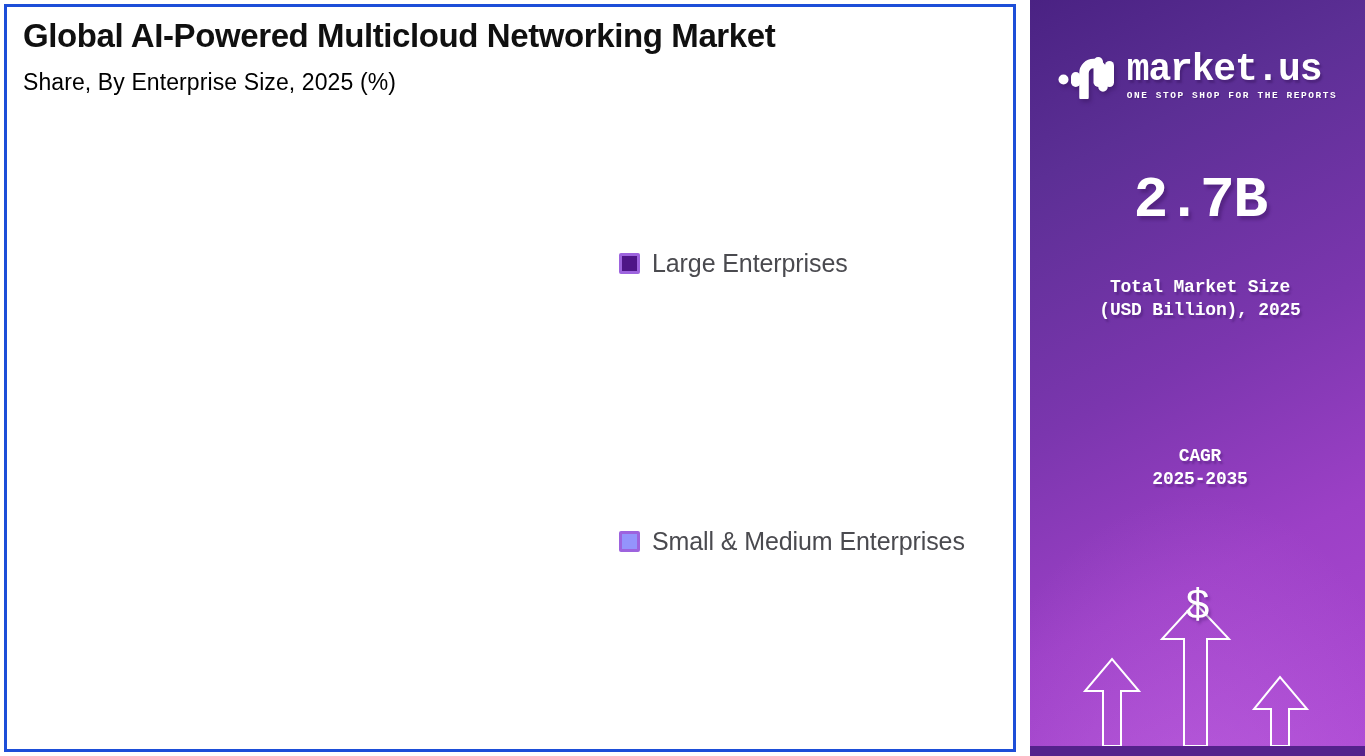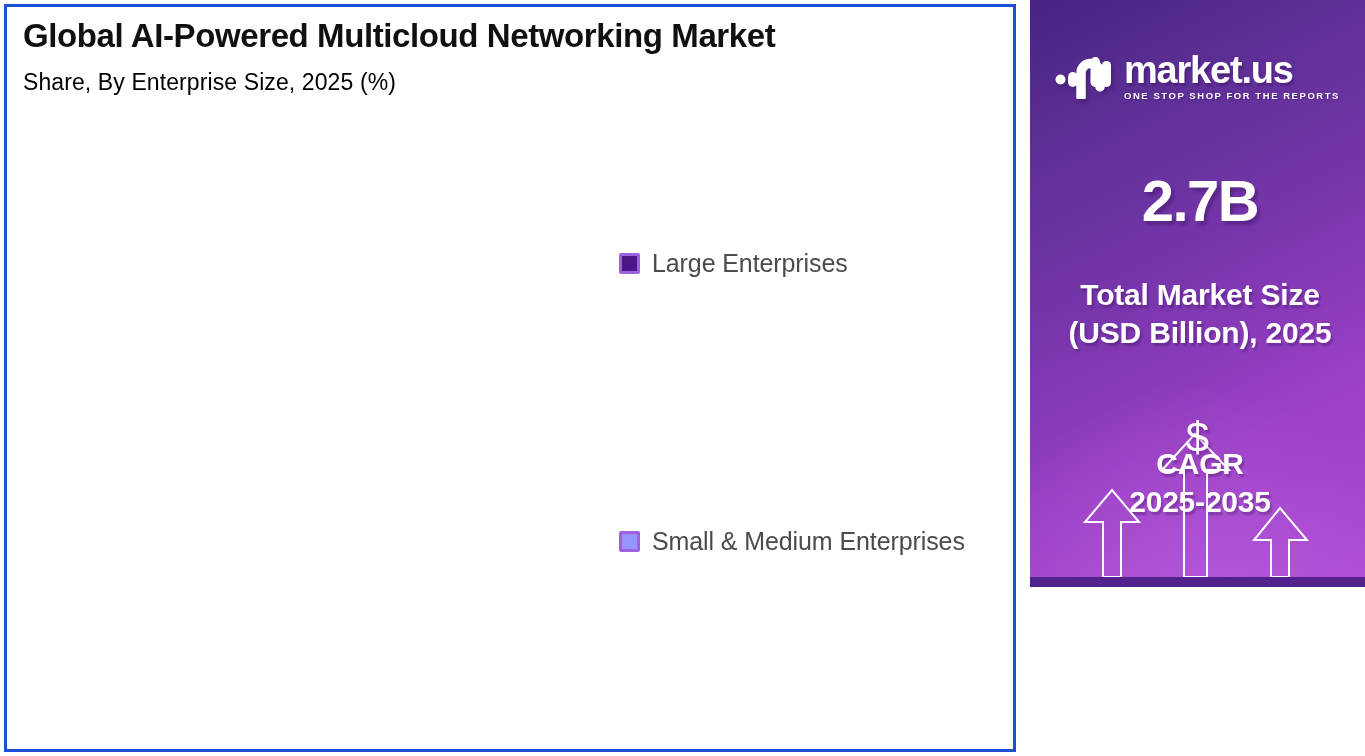--- a/index.html
+++ b/index.html
@@ -106,25 +106,26 @@
     color: #4a4a4f;
     letter-spacing: -0.1px;
   }
 
   
   .right-panel {
     position: absolute;
     left: 1030px;
     top: 0px;
     width: 335px;
-    height: 587px;
+    height: 756px;
     background:
       radial-gradient(ellipse 120% 85% at 50% 118%, rgba(205,120,235,0.45) 0%, rgba(205,120,235,0) 62%),
       linear-gradient(154deg, #4A2283 0%, #5C2F95 20%, #7B36AE 48%, #9C40C6 72%, #AE4AD4 100%);
     overflow: hidden;
+    font-family: Liberation Mono, monospace;
   }
   .panel-bottom-bar {
     position: absolute;
     left: 0;
     bottom: 0;
     width: 100%;
     height: 10px;
     background: #54228C;
   }
 
@@ -166,21 +167,21 @@
     color: #ffffff;
   }
   .stat-value {
     font-size: 58px;
     font-weight: 700;
     letter-spacing: -1.5px;
     line-height: 1;
     text-shadow: 3px 4px 3px rgba(55,15,90,0.38);
   }
   .stat-caption {
-    font-size: 30px;
+    font-size: 18px;
     font-weight: 700;
     line-height: 1.27;
     letter-spacing: -0.2px;
     text-shadow: 2px 3px 2px rgba(55,15,90,0.33);
   }
   .stat-market { top: 172px; }
   .stat-market .stat-caption { margin-top: 46px; }
   .stat-cagr { top: 400px; }
   .stat-cagr .stat-caption { margin-top: 45px; }
 

